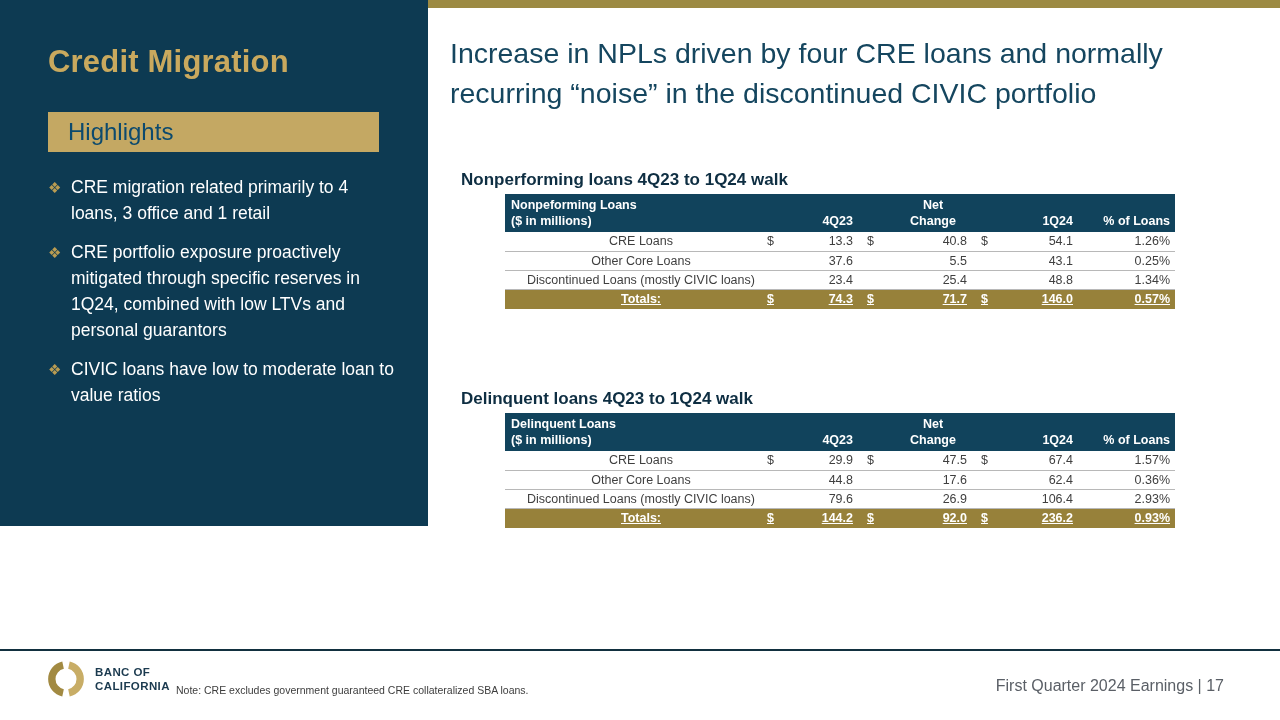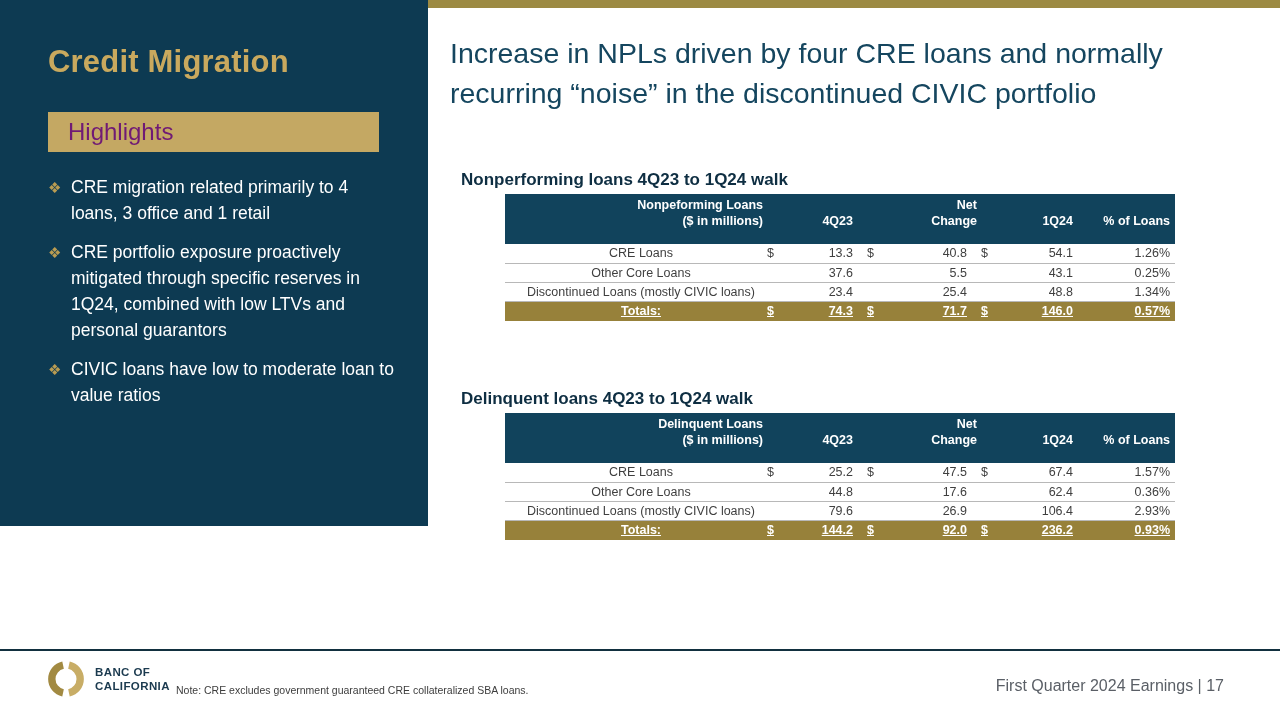--- a/index.html
+++ b/index.html
@@ -35,21 +35,21 @@
     font-size: 31px;
     font-weight: bold;
     color: #c9a95e;
     letter-spacing: 0.2px;
   }
   .highlights-band {
     position: absolute;
     left: 48px; top: 112px;
     width: 331px; height: 40px;
     background: #c4a863;
-    color: #701a75;
+    color: #0c4a6e;
     font-size: 24px;
     line-height: 40px;
     padding-left: 20px;
   }
   .bullet-list {
     position: absolute;
     left: 48px; top: 174px;
     width: 350px;
     list-style: none;
   }
@@ -108,22 +108,21 @@
   .walk-table.second { left: 505px; top: 413px; }
 
   .walk-table thead th {
     background: #11435c;
     color: #ffffff;
     font-weight: bold;
     vertical-align: bottom;
     font-size: 12.5px;
     line-height: 16px;
     padding-top: 3px;
-    padding-bottom: 15px;
-    text-align: right;
+    padding-bottom: 3px;
   }
   th.h-label { text-align: left; padding-left: 6px; }
   th.h-right { text-align: right; padding-right: 10px; }
   th.h-pct   { text-align: right; padding-right: 5px; }
   th.h-net   { text-align: center; }
 
   .walk-table tbody td {
     height: 19px;
     border-bottom: 1px solid #b8b8b8;
     padding-top: 1px;
@@ -309,21 +308,21 @@
         </th>
         <th></th>
         <th class="h-right">1Q24</th>
         <th class="h-pct">% of Loans</th>
       </tr>
     </thead>
     <tbody>
         <tr>
           <td class="c-label">CRE Loans</td>
           <td class="c-d1">$</td>
-          <td class="c-q4">25.2</td>
+          <td class="c-q4">29.9</td>
           <td class="c-d2">$</td>
           <td class="c-net">47.5</td>
           <td class="c-d3">$</td>
           <td class="c-q1">67.4</td>
           <td class="c-pct">1.57%</td>
         </tr>
         <tr>
           <td class="c-label">Other Core Loans</td>
           <td class="c-d1"></td>
           <td class="c-q4">44.8</td>

